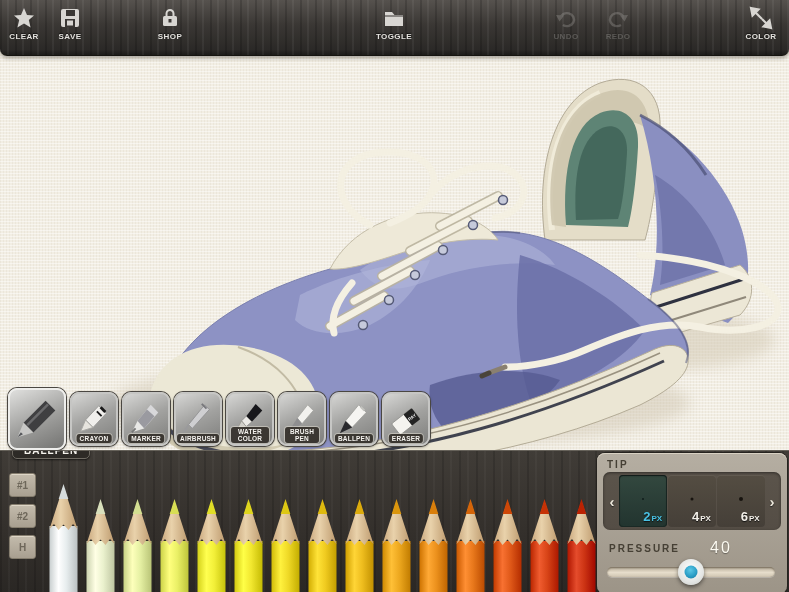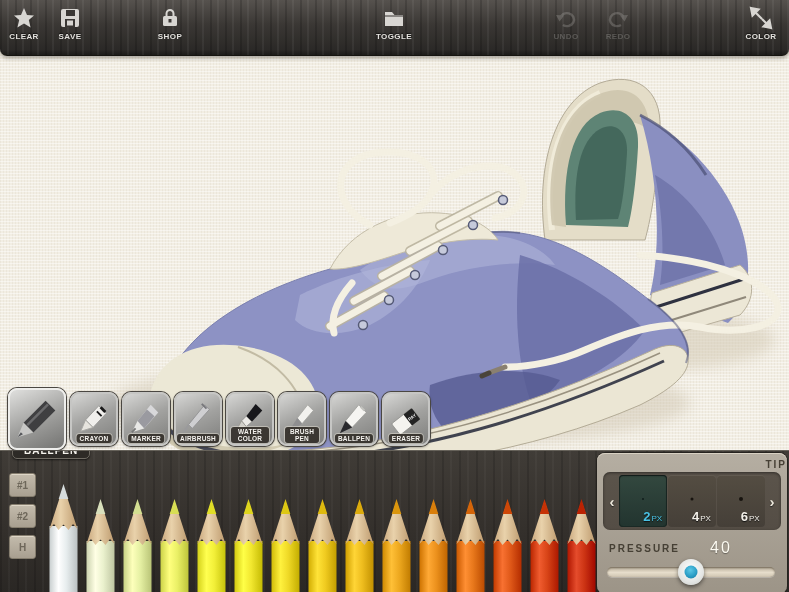--- a/index.html
+++ b/index.html
@@ -61,37 +61,37 @@
     justify-content:center;cursor:pointer;box-shadow:inset 0 1px 0 #ddd5c6;}
   .pencils{position:absolute;left:45px;top:0;display:flex;}
   .pencil{width:37px;flex:none;margin-top:46px;cursor:pointer;}
   .pencil.selected{margin-top:31px;}
 
   
   .tip-panel{position:absolute;right:2px;top:2px;width:190px;height:137px;
     border-radius:8px;background:linear-gradient(#b5aea2,#9c9487);
     box-shadow:inset 0 1px 0 #d8d1c3, 0 0 0 1px #26231f;padding:4px 0 0 0;}
   .tip-title{margin:2px 0 2px 10px;font-size:10px;font-weight:bold;
-    letter-spacing:2px;color:#464035;text-align:right;}
+    letter-spacing:2px;color:#464035;}
   .tip-strip{margin:0 6px;height:58px;border-radius:7px;
     background:linear-gradient(#5b544b,#544d45);box-shadow:inset 0 1px 3px rgba(0,0,0,.45);
     display:flex;align-items:center;padding:0 2px;}
   .tip-arrow{width:14px;text-align:center;color:#ebe6da;font-size:15px;
     font-weight:bold;cursor:pointer;line-height:1;text-shadow:0 1px 1px #222;}
   .tip-swatch{position:relative;width:48px;height:52px;border-radius:4px;margin:0 .5px;
     background:linear-gradient(#544d42,#453f38);cursor:pointer;
     box-shadow:inset 0 1px 0 rgba(255,255,255,.08);}
   .tip-swatch.selected{background:linear-gradient(#33483f,#22342f);
     box-shadow:inset 0 1px 2px rgba(0,0,0,.4), inset 0 0 0 1px #1b2a26;}
   .tip-dot{position:absolute;left:50%;top:46%;transform:translate(-50%,-50%);
     border-radius:50%;background:#17130f;}
   .tip-swatch.selected .tip-dot{background:#0f1d1a;}
   .tip-size{position:absolute;right:5px;bottom:3px;display:flex;align-items:baseline;}
   .tip-size .num{font-size:13px;font-weight:bold;color:#f2efe8;text-shadow:0 1px 1px #111;}
-  .tip-size .unit{font-size:8px;font-weight:normal;color:#f2efe8;margin-left:1px;text-shadow:0 1px 1px #111;margin-top:46px;}
+  .tip-size .unit{font-size:8px;font-weight:bold;color:#f2efe8;margin-left:1px;text-shadow:0 1px 1px #111;margin-top:46px;}
   .tip-swatch.selected .num,.tip-swatch.selected .unit{color:#49c2e4;}
   .pressure-row{display:flex;align-items:center;margin:9px 12px 0 12px;}
   .pressure-label{font-size:10px;font-weight:bold;letter-spacing:2px;color:#464035;}
   .pressure-value{font-size:16px;color:#fdfbf2;margin-left:30px;letter-spacing:2px;
     text-shadow:0 1px 1px rgba(0,0,0,.4);}
   .slider{position:relative;margin:10px 12px 0 10px;height:10px;border-radius:5px;
     background:linear-gradient(#b7ac99,#e6ddcb 55%,#cfc5b1);
     box-shadow:inset 0 1px 2px rgba(60,50,35,.55), 0 1px 0 rgba(255,255,255,.25);}
   .knob{position:absolute;top:-8px;width:26px;height:26px;border-radius:50%;
     background:radial-gradient(circle at 50% 40%, #ffffff, #e4e6e4 60%, #c9ccc9);

